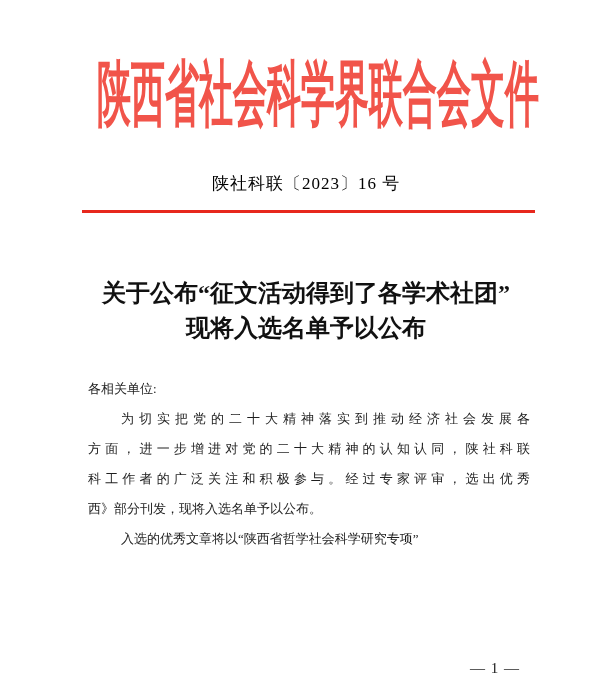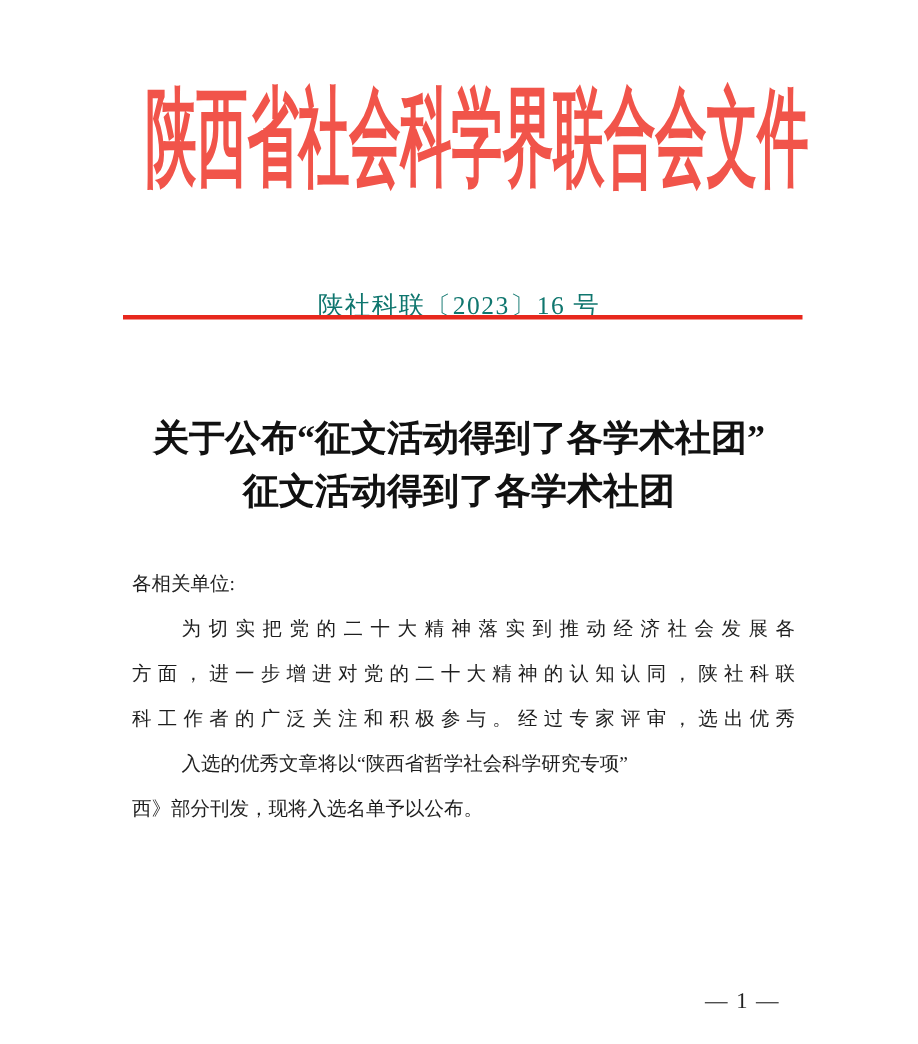--- a/index.html
+++ b/index.html
@@ -35,27 +35,27 @@
     white-space: nowrap;
     color: var(--header-red, #f1544a);
     transform: scaleY(2.1);
     transform-origin: center;
     letter-spacing: 0px;
   }
 
   
   .doc-number {
     position: absolute;
-    top: 192px;
+    top: 172px;
     left: 0;
     width: 100%;
     text-align: center;
     font-size: 17px;
     letter-spacing: 1px;
-    color: #0f766e;
+    color: #000000;
   }
 
   
   .red-line {
     position: absolute;
     top: 210px;
     left: 82px;
     width: 453px;
     height: 3px;
     background: var(--line-red, #e7281d);
@@ -117,27 +117,27 @@
   <div class="red-header">
     <span class="stretch">陕西省社会科学界联合会文件</span>
   </div>
 
   <div class="doc-number">陕社科联〔2023〕16 号</div>
 
   <div class="red-line"></div>
 
   <h1 class="title">
     <span>关于公布“征文活动得到了各学术社团”</span>
-    <span>征文活动得到了各学术社团</span>
+    <span>现将入选名单予以公布</span>
   </h1>
 
   <div class="body-text">
     <div class="bline">各相关单位:</div>
     <div class="bline ind j">为切实把党的二十大精神落实到推动经济社会发展各</div>
     <div class="bline j">方面，进一步增进对党的二十大精神的认知认同，陕社科联</div>
     <div class="bline j">科工作者的广泛关注和积极参与。经过专家评审，选出优秀</div>
+    <div class="bline">西》部分刊发，现将入选名单予以公布。</div>
     <div class="bline ind">入选的优秀文章将以“陕西省哲学社会科学研究专项”</div>
-    <div class="bline">西》部分刊发，现将入选名单予以公布。</div>
   </div>
 
   <div class="page-number">— 1 —</div>
 
 </div>
 
 </body></html>

